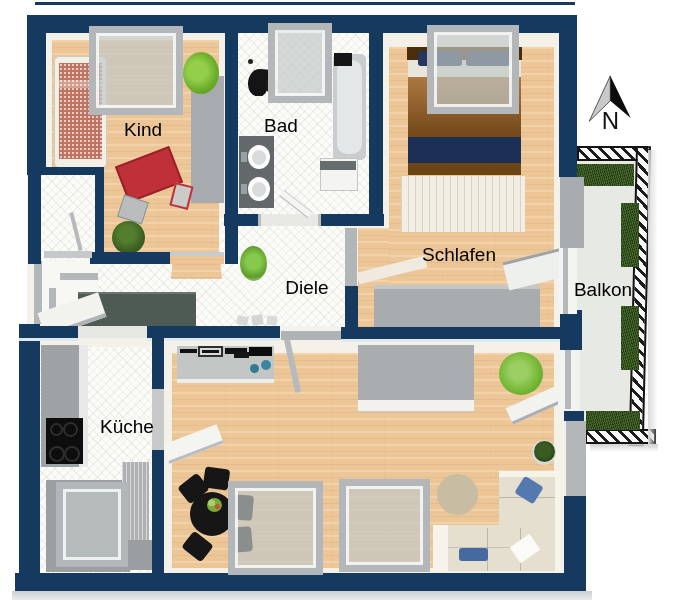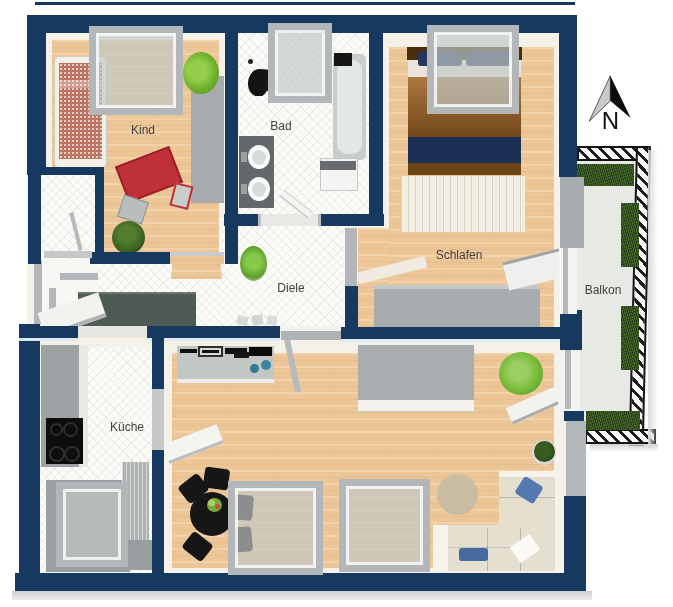--- a/index.html
+++ b/index.html
@@ -1,21 +1,21 @@
 <!DOCTYPE html>
 <html><head><meta charset="utf-8"><style>
 html,body{margin:0;padding:0;background:#fff}
 #p{position:relative;width:673px;height:607px;background:#fff;overflow:hidden;font-family:"Liberation Sans",sans-serif}
 #p div{position:absolute}
 .w{background:#16395f}
 .cr{background:#f3f1e8}
 .wd{background-color:#edc698;background-image:repeating-linear-gradient(180deg,rgba(255,244,220,.26) 0 2px,rgba(0,0,0,0) 2px 7px,rgba(150,95,35,.09) 7px 8px,rgba(0,0,0,0) 8px 13px),repeating-linear-gradient(90deg,rgba(190,130,60,.06) 0 1px,rgba(0,0,0,0) 1px 53px)}
 .wh{background-color:#fbfbf8;background-image:repeating-linear-gradient(45deg,rgba(175,175,165,.17) 0 1px,rgba(0,0,0,0) 1px 6px),repeating-linear-gradient(135deg,rgba(175,175,165,.17) 0 1px,rgba(0,0,0,0) 1px 6px)}
 .gy{background:#a7abad}
-.lab{color:#404040;font-size:12px;transform:translate(-50%,-50%);white-space:nowrap}
+.lab{color:#000000;font-size:19px;transform:translate(-50%,-50%);white-space:nowrap}
 .win{box-sizing:border-box;border:7px solid #b3b7b9;background:rgba(193,200,199,.68);box-shadow:inset 0 0 0 3px rgba(245,247,247,.9)}
 .hedge{background-color:#2e481e;background-image:repeating-linear-gradient(75deg,rgba(120,170,60,.35) 0 1px,rgba(0,0,0,0) 1px 2px),repeating-linear-gradient(-15deg,rgba(0,0,0,.3) 0 1px,rgba(0,0,0,0) 1px 3px)}
 .rail{background:repeating-linear-gradient(45deg,#f8f8f8 0 5px,#1c1c1c 5px 8px);border:2px solid #141414;box-sizing:border-box}
 </style></head><body>
 <div id="p">
 
 <div class="cr" style="left:27px;top:15px;width:550px;height:576px"></div>
 
 <div class="wh" style="left:41px;top:218px;width:304px;height:113px"></div>
 <div class="wh" style="left:238px;top:33px;width:131px;height:182px"></div>
@@ -225,21 +225,21 @@
 <div class="win" style="left:228px;top:481px;width:95px;height:94px"></div>
 <div class="win" style="left:339px;top:479px;width:91px;height:93px"></div>
 
 <div style="left:590px;top:444px;width:68px;height:8px;background:linear-gradient(#cfd1cf,rgba(255,255,255,0))"></div>
 <div style="left:12px;top:591px;width:580px;height:9px;background:linear-gradient(#cdd0d2,#e9eaeb)"></div>
 <div style="left:648px;top:150px;width:10px;height:298px;background:linear-gradient(90deg,#d8dad8,rgba(255,255,255,0))"></div>
 
 <div class="lab" style="left:143px;top:130px">Kind</div>
 <div class="lab" style="left:281px;top:126px">Bad</div>
 <div class="lab" style="left:459px;top:255px">Schlafen</div>
-<div class="lab" style="left:291px;top:288px">Diele</div>
+<div class="lab" style="left:307px;top:288px">Diele</div>
 <div class="lab" style="left:127px;top:427px">Küche</div>
 <div class="lab" style="left:603px;top:290px">Balkon</div>
 
 <svg style="position:absolute;left:584px;top:70px" width="52" height="62" viewBox="0 0 52 62">
 <polygon points="26.3,5.8 5.2,51.3 26.3,30.8" fill="#c9c9c9" stroke="#333" stroke-width="0.8"></polygon>
 <polygon points="26.3,5.8 26.3,30.8 46.7,48.1" fill="#0c0c0c"></polygon>
 <text x="26.5" y="58.5" font-size="24" fill="#111" text-anchor="middle" font-family="Liberation Sans,sans-serif">N</text>
 </svg>
 
 </div>

